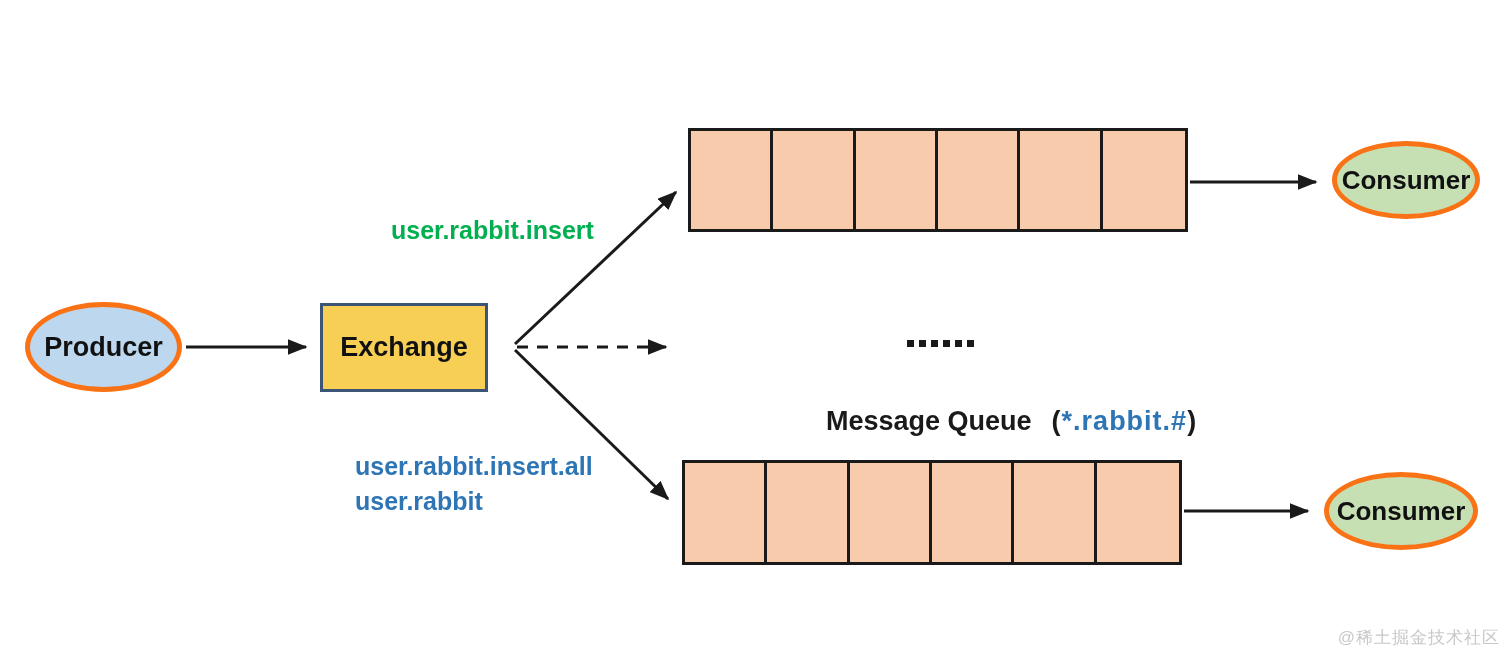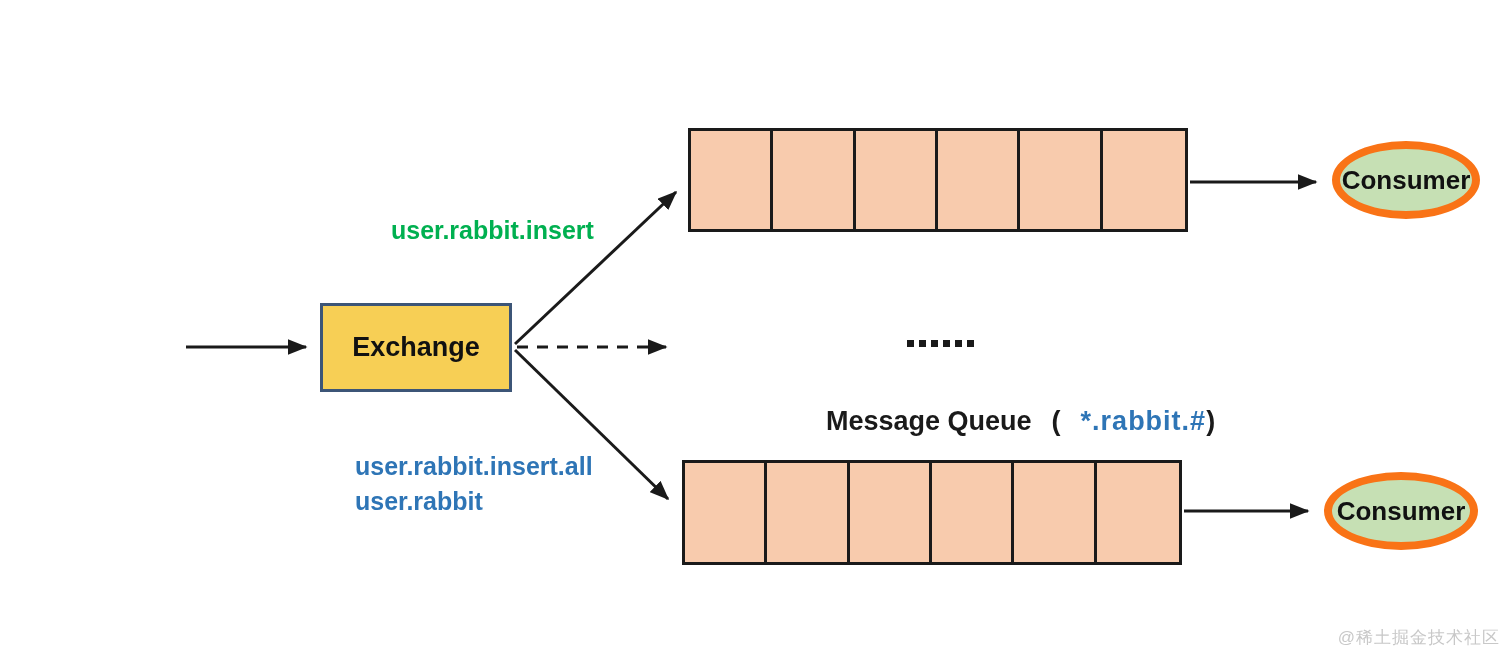--- a/index.html
+++ b/index.html
@@ -8,41 +8,41 @@
     width:1512px;height:661px;
     background:#ffffff;
     font-family:"Liberation Sans","DejaVu Sans",sans-serif;
     overflow:hidden;
   }
   #connectors{position:absolute;left:0;top:0;width:1512px;height:661px;pointer-events:none;}
 
   .node{position:absolute;display:flex;align-items:center;justify-content:center;
         font-weight:bold;color:#111;box-sizing:border-box;}
 
-  .ellipse{border:8px solid #f97316;border-radius:50%;}
+  .ellipse{border:5px solid #f97316;border-radius:50%;}
 
   #producer{left:25px;top:302px;width:157px;height:90px;background:#BDD7EE;font-size:27px;}
-  #exchange{left:320px;top:303px;width:192px;height:89px;background:#F7CF55;
+  #exchange{left:320px;top:303px;width:168px;height:89px;background:#F7CF55;
             border:3px solid #3C5577;font-size:27px;}
   #consumer-top{left:1332px;top:141px;width:148px;height:78px;background:#C6E0B4;font-size:26px;}
   #consumer-bottom{left:1324px;top:472px;width:154px;height:78px;background:#C6E0B4;font-size:26px;}
 
   .queue{position:absolute;display:grid;grid-template-columns:repeat(6,1fr);
          background:#F8CBAD;border:3px solid #1a1a1a;box-sizing:border-box;}
   #queue-top{left:688px;top:128px;width:500px;height:104px;}
   #queue-bottom{left:682px;top:460px;width:500px;height:105px;}
   .queue .cell{border-right:3px solid #1a1a1a;}
   .queue .cell:last-child{border-right:none;}
 
   .queue-title{position:absolute;white-space:nowrap;font-size:27px;font-weight:600;color:#1a1a1a;}
   #queue-title-top{left:832px;top:76px;}
   #queue-title-bottom{left:826px;top:406px;}
   .queue-title .binding{margin-left:20px;letter-spacing:1px;}
   .pattern-green{color:#00B050;}
-  .pattern-blue{color:#2E75B6;margin-left:19px;}
+  .pattern-blue{color:#2E75B6;}
 
   .routing-key{position:absolute;font-weight:bold;white-space:nowrap;}
   #routing-key-top{left:391px;top:216px;font-size:25px;color:#00B050;}
   #routing-keys-bottom{left:355px;top:449px;font-size:25px;color:#2E75B6;line-height:35px;}
 
   #ellipsis{position:absolute;left:907px;top:340px;display:flex;gap:5px;}
   #ellipsis i{display:block;width:7px;height:7px;background:#1a1a1a;}
 
   #watermark{position:absolute;right:12px;bottom:12px;font-size:17px;color:#C8C8C8;
              letter-spacing:1px;text-align:right;}
@@ -59,20 +59,21 @@
       </marker>
     </defs>
     <line x1="186" y1="347" x2="306" y2="347" stroke="#1a1a1a" stroke-width="3" marker-end="url(#arrowhead)"></line>
     <line x1="515" y1="344" x2="676" y2="192" stroke="#1a1a1a" stroke-width="3" marker-end="url(#arrowhead)"></line>
     <line x1="517" y1="347" x2="666" y2="347" stroke="#1a1a1a" stroke-width="3" stroke-dasharray="11 9" marker-end="url(#arrowhead)"></line>
     <line x1="515" y1="350" x2="668" y2="499" stroke="#1a1a1a" stroke-width="3" marker-end="url(#arrowhead)"></line>
     <line x1="1190" y1="182" x2="1316" y2="182" stroke="#1a1a1a" stroke-width="3" marker-end="url(#arrowhead)"></line>
     <line x1="1184" y1="511" x2="1308" y2="511" stroke="#1a1a1a" stroke-width="3" marker-end="url(#arrowhead)"></line>
   </svg>
 
+  <div id="producer" class="node ellipse">Producer</div>
 
   <div id="exchange" class="node">Exchange</div>
 
   <div id="routing-key-top" class="routing-key">user.rabbit.insert</div>
 
   <div id="routing-keys-bottom" class="routing-key">
     <div>user.rabbit.insert.all</div>
     <div>user.rabbit</div>
   </div>
 

